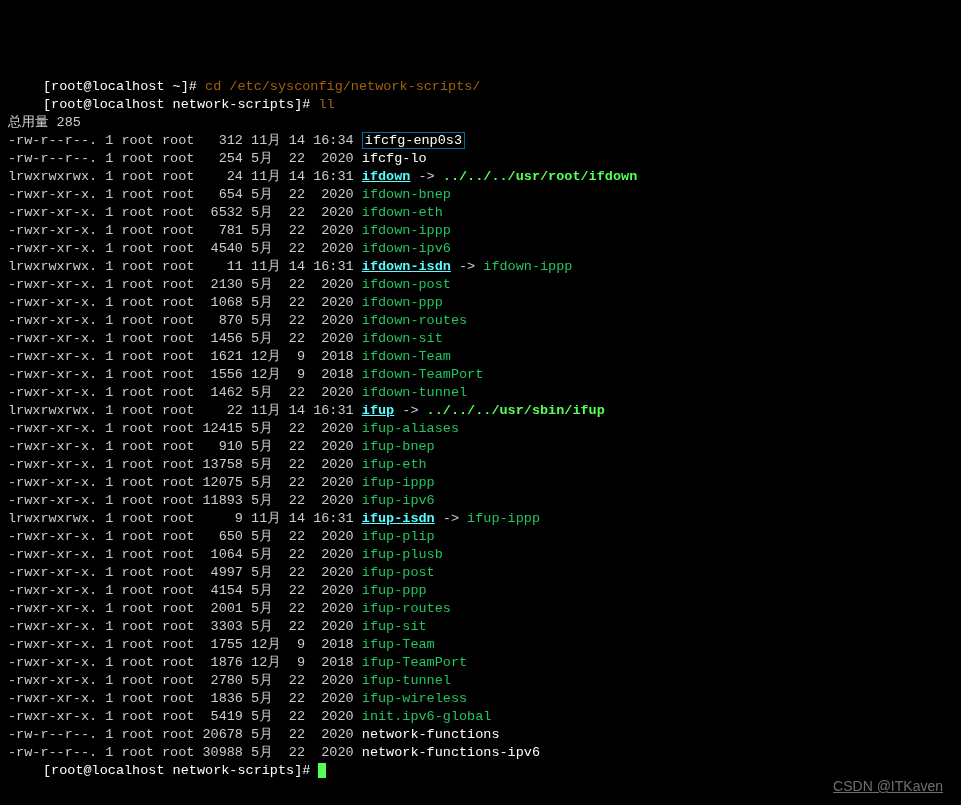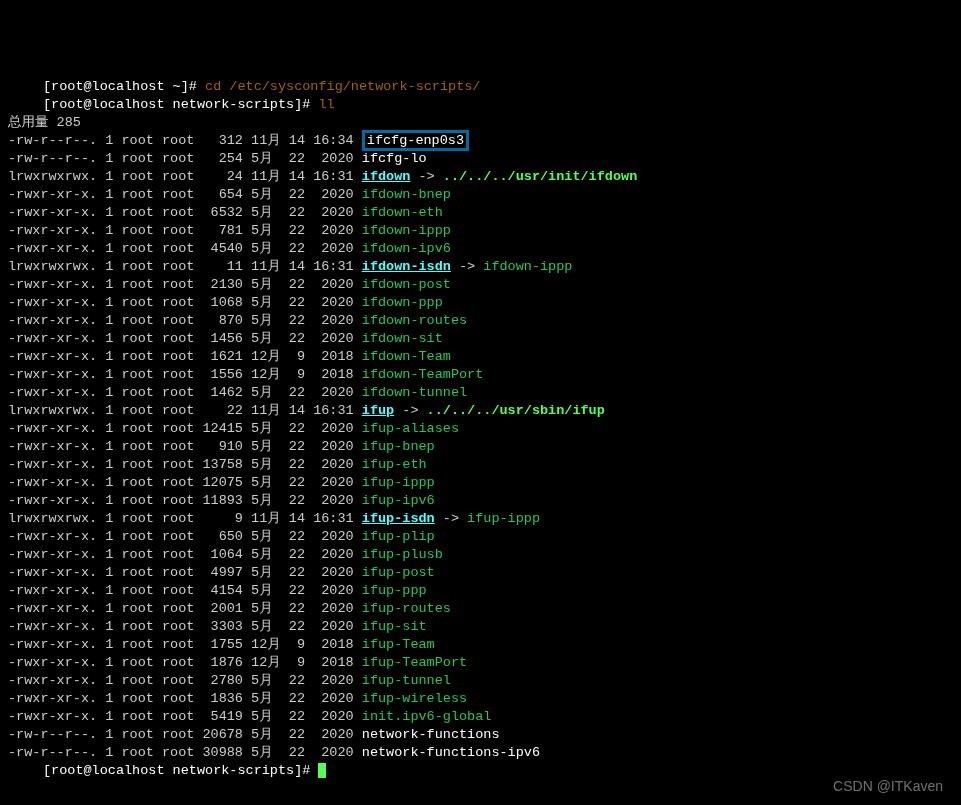--- a/index.html
+++ b/index.html
@@ -13,48 +13,49 @@
     width: 961px;
     box-sizing: border-box;
     white-space: pre;
   }
   .prompt-user { color: #fff; margin-left: 35px; }
   .cmd { color: #a16207; }
   .file { color: #fff; }
   .exec { color: #22c55e; font-weight: normal; }
   .link { color: #55ffff; font-weight: bold; text-decoration: underline; }
   .target { color: #55ff55; font-weight: bold; }
-  .highlight-box { border: 3px solid #0369a1; padding: 0 2px; }
+  .highlight-box { border: 1px solid #0369a1; padding: 0 2px; }
   .cursor {
     display: inline-block;
     width: 8px;
     height: 15px;
     background: #55ff55;
     vertical-align: text-bottom;
   }
   .watermark {
     position: fixed;
     right: 18px;
     bottom: 10px;
     color: rgba(200,200,200,0.55);
     font-family: sans-serif;
     font-size: 14px;
+    text-decoration: underline;
   }
 </style>
 </head>
 <body>
 
 
 
 <div id="terminal"><span class="prompt-user">[root@localhost ~]# </span><span class="cmd">cd /etc/sysconfig/network-scripts/</span>
 <span class="prompt-user">[root@localhost network-scripts]# </span><span class="cmd">ll</span>
 <span>总用量 285</span>
 <span>-rw-r--r--.</span> 1 root root   312 11月 14 16:34 <span class="highlight-box"><span class="file">ifcfg-enp0s3</span></span>
 <span>-rw-r--r--.</span> 1 root root   254 5月  22  2020 <span class="file">ifcfg-lo</span>
-<span>lrwxrwxrwx.</span> 1 root root    24 11月 14 16:31 <span class="link">ifdown</span><span> -&gt; </span><span class="target">../../../usr/init/ifdown</span>
+<span>lrwxrwxrwx.</span> 1 root root    24 11月 14 16:31 <span class="link">ifdown</span><span> -&gt; </span><span class="target">../../../usr/root/ifdown</span>
 <span>-rwxr-xr-x.</span> 1 root root   654 5月  22  2020 <span class="exec">ifdown-bnep</span>
 <span>-rwxr-xr-x.</span> 1 root root  6532 5月  22  2020 <span class="exec">ifdown-eth</span>
 <span>-rwxr-xr-x.</span> 1 root root   781 5月  22  2020 <span class="exec">ifdown-ippp</span>
 <span>-rwxr-xr-x.</span> 1 root root  4540 5月  22  2020 <span class="exec">ifdown-ipv6</span>
 <span>lrwxrwxrwx.</span> 1 root root    11 11月 14 16:31 <span class="link">ifdown-isdn</span><span> -&gt; </span><span class="exec">ifdown-ippp</span>
 <span>-rwxr-xr-x.</span> 1 root root  2130 5月  22  2020 <span class="exec">ifdown-post</span>
 <span>-rwxr-xr-x.</span> 1 root root  1068 5月  22  2020 <span class="exec">ifdown-ppp</span>
 <span>-rwxr-xr-x.</span> 1 root root   870 5月  22  2020 <span class="exec">ifdown-routes</span>
 <span>-rwxr-xr-x.</span> 1 root root  1456 5月  22  2020 <span class="exec">ifdown-sit</span>
 <span>-rwxr-xr-x.</span> 1 root root  1621 12月  9  2018 <span class="exec">ifdown-Team</span>

